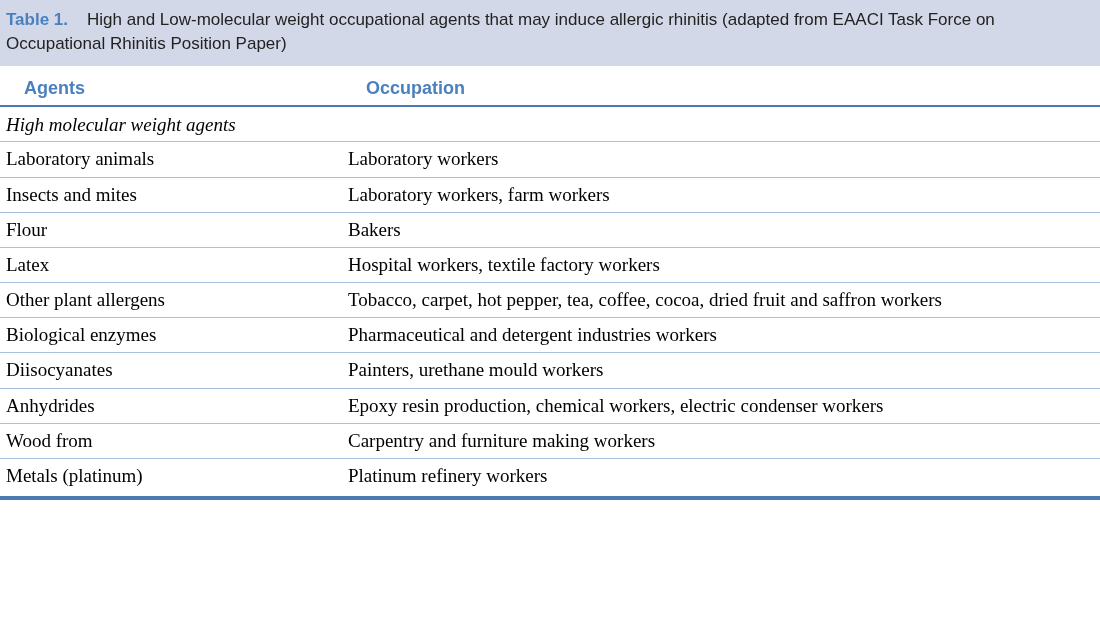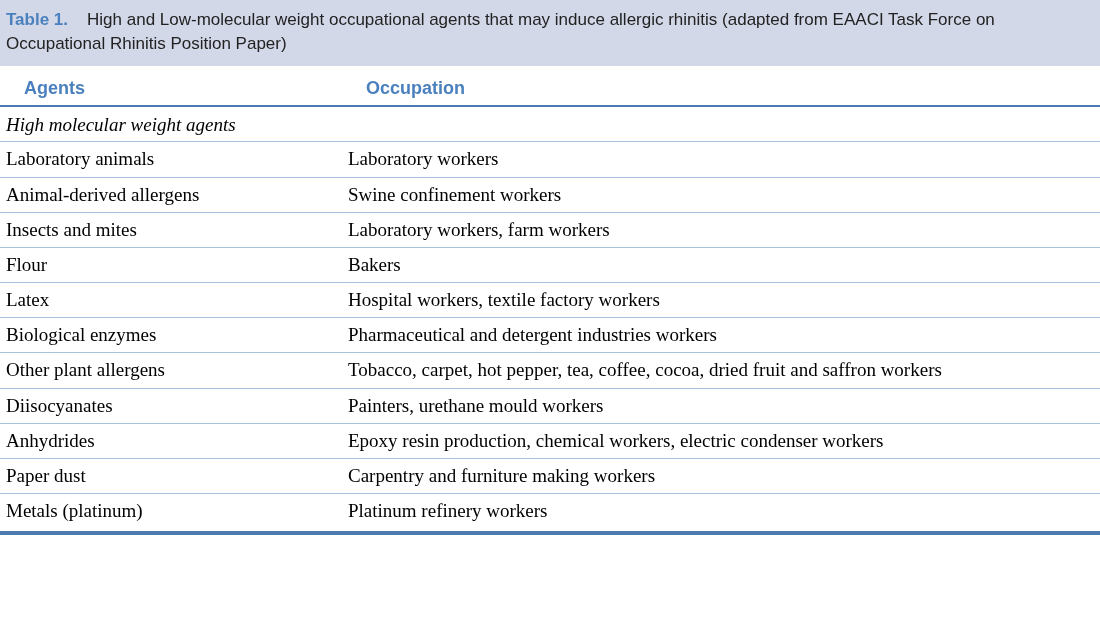--- a/index.html
+++ b/index.html
@@ -82,53 +82,49 @@
   </thead>
   <tbody>
       <tr class="section-row">
         <td colspan="2">High molecular weight agents</td>
       </tr>
       <tr>
         <td>Laboratory animals</td>
         <td>Laboratory workers</td>
       </tr>
       <tr>
-        <td>Animal-derived allergens</td>
-        <td>Swine confinement workers</td>
-      </tr>
-      <tr>
         <td>Insects and mites</td>
         <td>Laboratory workers, farm workers</td>
       </tr>
       <tr>
         <td>Flour</td>
         <td>Bakers</td>
       </tr>
       <tr>
         <td>Latex</td>
         <td>Hospital workers, textile factory workers</td>
       </tr>
       <tr>
+        <td>Other plant allergens</td>
+        <td>Tobacco, carpet, hot pepper, tea, coffee, cocoa, dried fruit and saffron workers</td>
+      </tr>
+      <tr>
         <td>Biological enzymes</td>
         <td>Pharmaceutical and detergent industries workers</td>
-      </tr>
-      <tr>
-        <td>Other plant allergens</td>
-        <td>Tobacco, carpet, hot pepper, tea, coffee, cocoa, dried fruit and saffron workers</td>
       </tr>
       <tr>
         <td>Diisocyanates</td>
         <td>Painters, urethane mould workers</td>
       </tr>
       <tr>
         <td>Anhydrides</td>
         <td>Epoxy resin production, chemical workers, electric condenser workers</td>
       </tr>
       <tr>
-        <td>Paper dust</td>
+        <td>Wood from</td>
         <td>Carpentry and furniture making workers</td>
       </tr>
       <tr>
         <td>Metals (platinum)</td>
         <td>Platinum refinery workers</td>
       </tr>
     </tbody>
 </table>
 
 </body></html>

